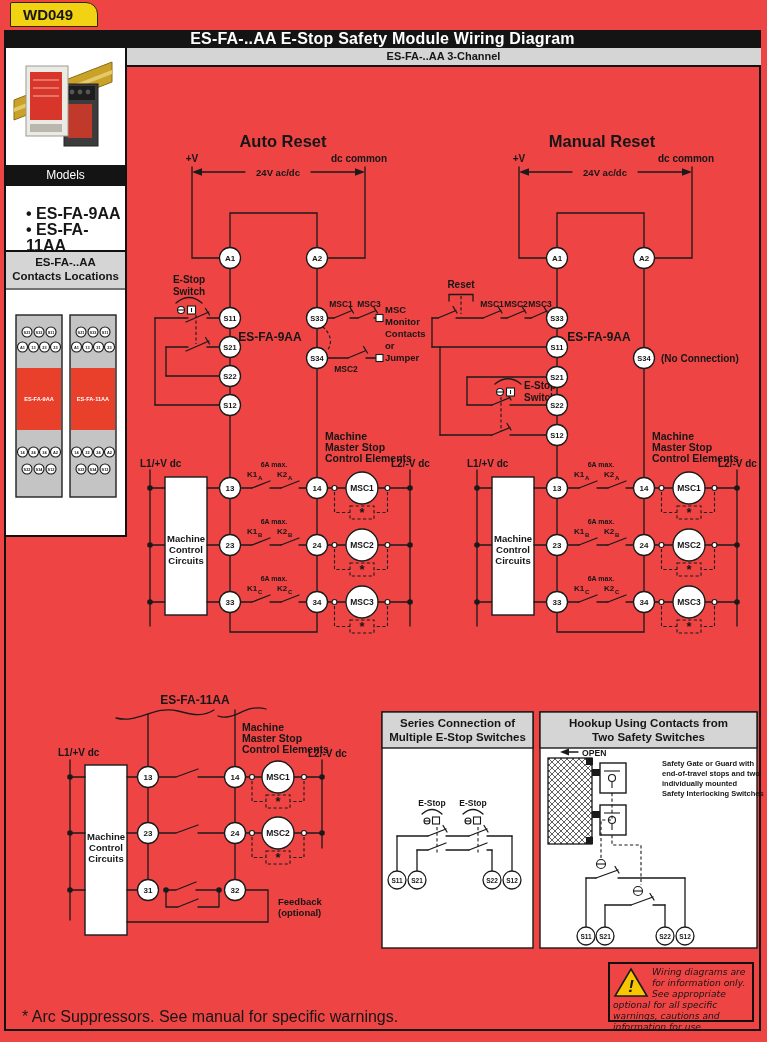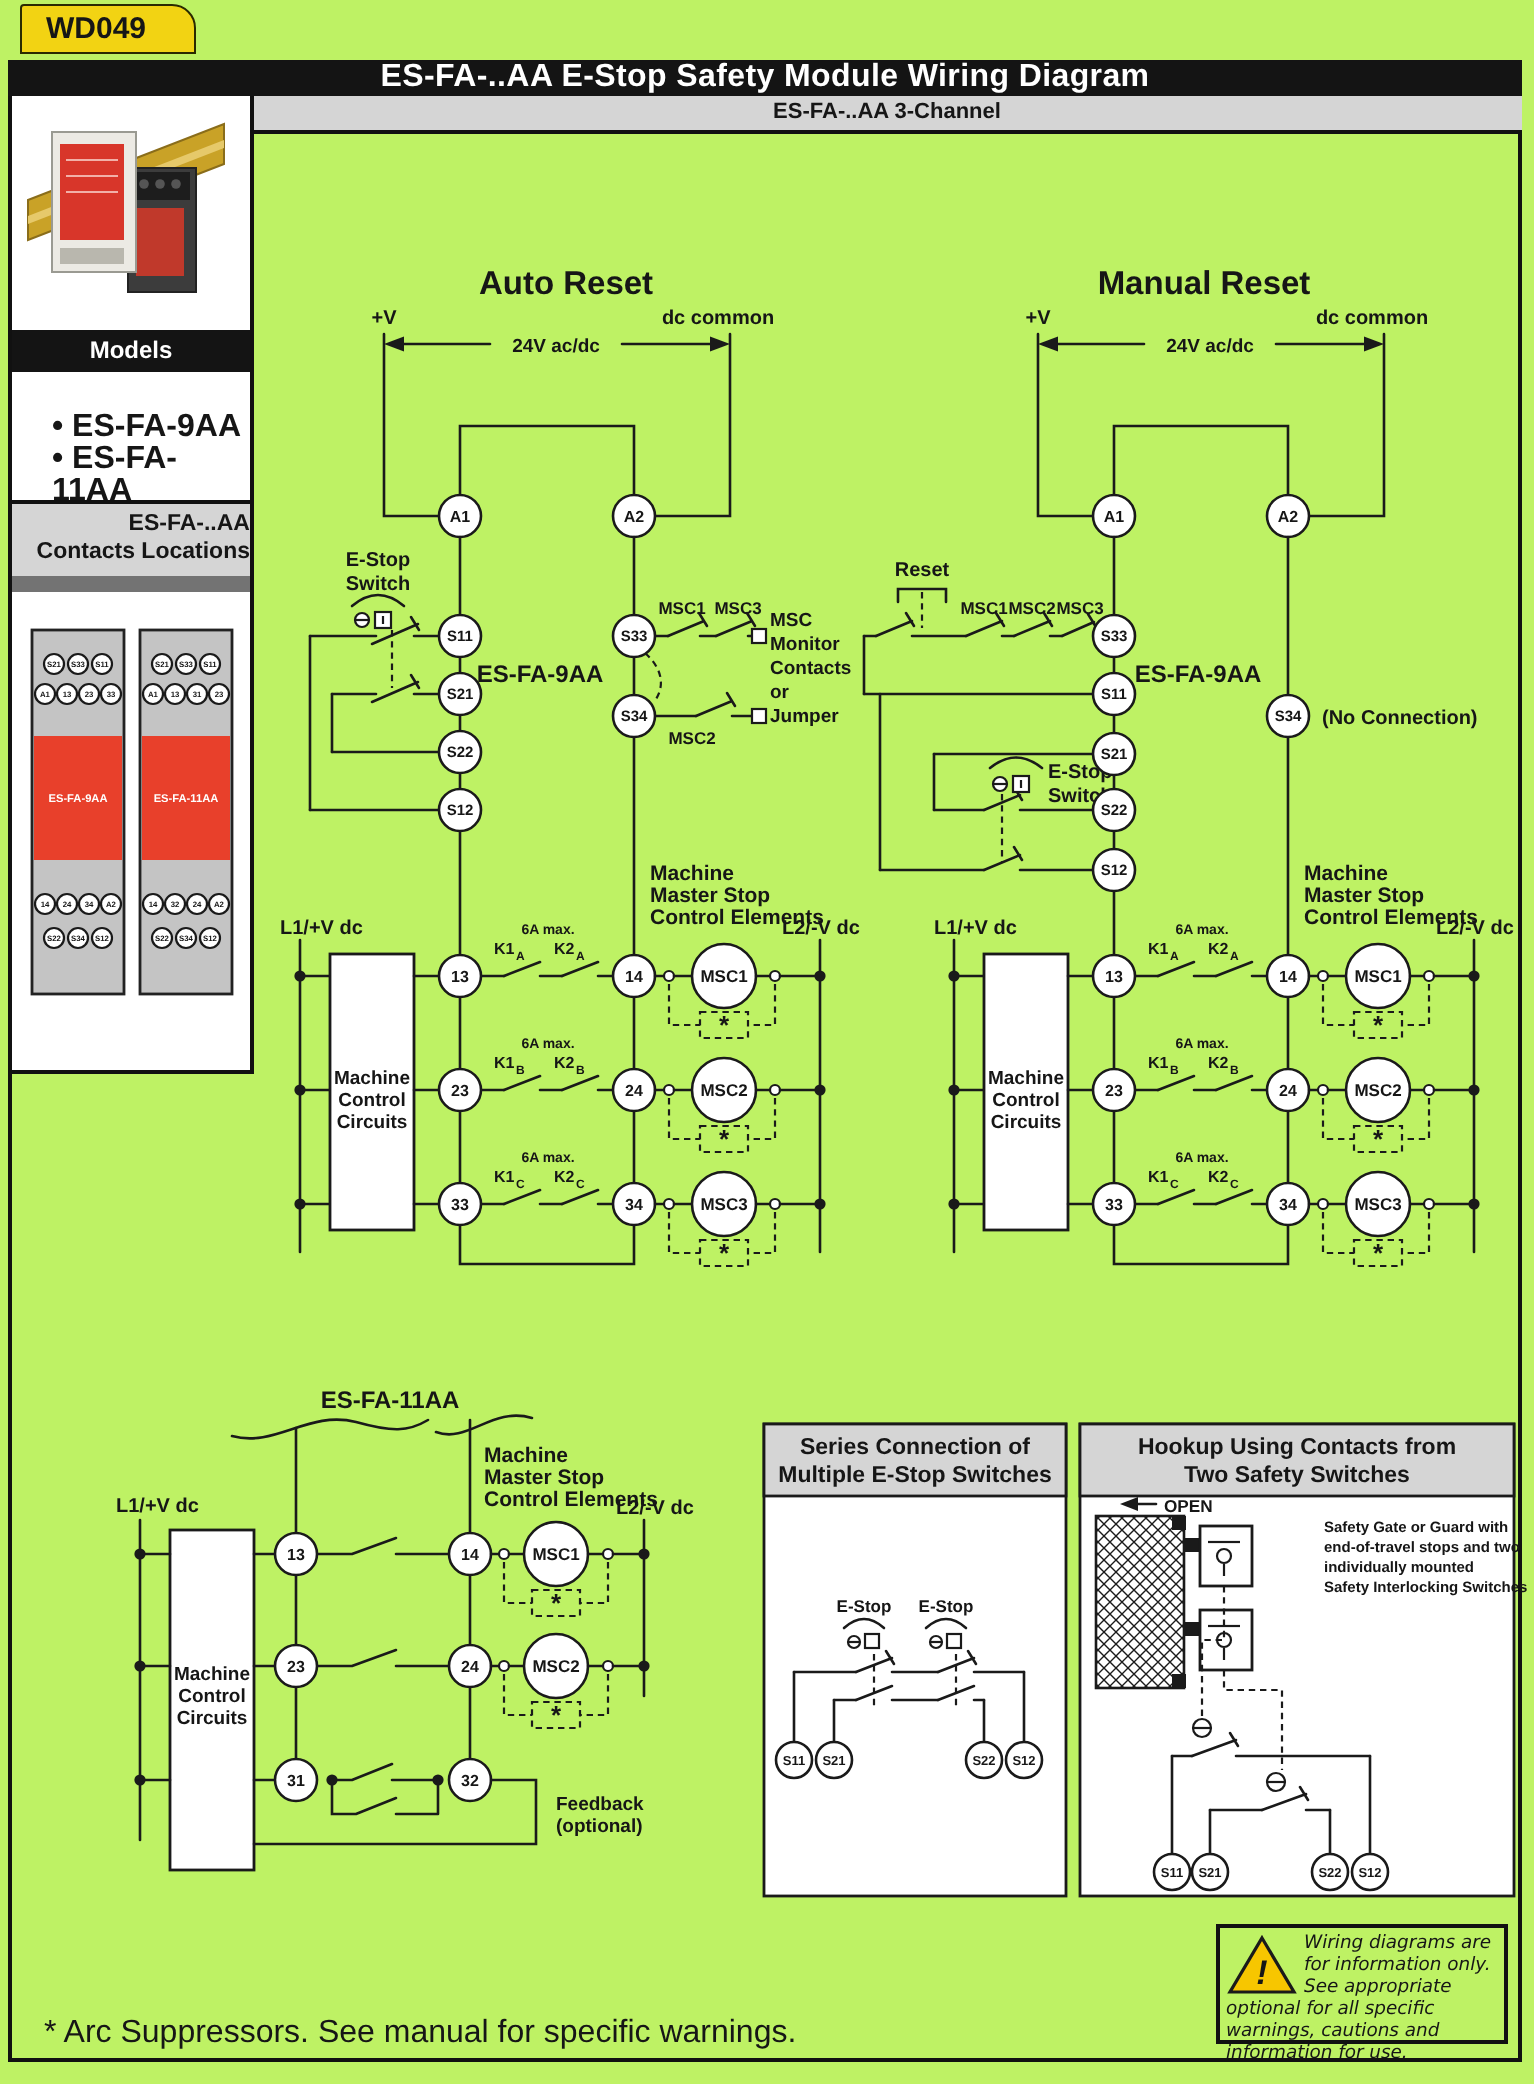--- a/index.html
+++ b/index.html
@@ -1,25 +1,25 @@
 <!DOCTYPE html>
 <html><head>
 <meta charset="utf-8">
 <style>
   html,body{margin:0;padding:0;background:#fff;}
-  #page{position:relative;width:767px;height:1042px;background:#bef264;font-family:"Liberation Sans",sans-serif;color:#161616;overflow:hidden;}
+  #page{position:relative;width:767px;height:1042px;background:#ef4444;font-family:"Liberation Sans",sans-serif;color:#161616;overflow:hidden;}
   .abs{position:absolute;}
   #doc-tab{left:10px;top:2px;width:88px;height:25px;background:#F2D313;border:1px solid #2a2a00;border-radius:2px 12px 0 0;font-weight:bold;font-size:15px;line-height:24px;padding-left:12px;box-sizing:border-box;}
   #outer-frame{left:4px;top:30px;width:757px;height:1001px;border:2px solid #111;box-sizing:border-box;}
   #title-bar{left:4px;top:30px;width:757px;height:18px;background:#141414;color:#fff;font-weight:bold;font-size:16px;line-height:18px;text-align:center;letter-spacing:.2px;box-sizing:border-box;}
   #subtitle-bar{left:126px;top:48px;width:635px;height:19px;background:#d5d5d5;border-bottom:2px solid #111;font-weight:bold;font-size:11px;line-height:17px;text-align:center;box-sizing:border-box;}
   #sidebar{left:6px;top:48px;width:119px;height:487px;background:#fff;border-right:2px solid #111;border-bottom:2px solid #111;box-sizing:content-box;}
-  #models-bar{left:0;top:117px;width:119px;height:21px;background:#141414;color:#fff;font-weight:bold;font-size:12px;line-height:21px;text-align:center;}
+  #models-bar{left:0;top:117px;width:119px;height:21px;background:#141414;color:#fff;font-weight:normal;font-size:12px;line-height:21px;text-align:center;}
   #models-list{left:20px;top:158px;font-weight:bold;font-size:16px;line-height:16px;}
-  #term-header{left:0;top:202px;width:119px;height:33px;background:#d5d5d5;border-top:2px solid #111;border-bottom:8px solid #737373;font-weight:bold;font-size:11.5px;line-height:14px;text-align:right;padding-top:3px;box-sizing:content-box;}
+  #term-header{left:0;top:202px;width:119px;height:33px;background:#d5d5d5;border-top:2px solid #111;border-bottom:2px solid #737373;font-weight:bold;font-size:11.5px;line-height:14px;text-align:center;padding-top:3px;box-sizing:content-box;}
   #diagram-svg{left:0;top:0;width:767px;height:1042px;}
   #warn-box{left:608px;top:962px;width:146px;height:60px;border:2px solid #111;box-sizing:border-box;padding:2px 3px;font-family:"DejaVu Sans",sans-serif;font-style:italic;font-size:9.2px;line-height:11px;}
   #warn-box svg{float:left;margin:1px 3px 0 0;}
   #footnote{left:22px;top:1008px;font-size:16px;}
   svg .ln{stroke:#1a1a1a;stroke-width:1.3;fill:none;stroke-linecap:round;}
   svg .lnth{stroke:#1a1a1a;stroke-width:1.1;fill:none;}
   svg .dsh{stroke:#1a1a1a;stroke-width:1.1;fill:none;stroke-dasharray:3.2,2.4;}
   svg .crc{fill:#fff;stroke:#1a1a1a;stroke-width:1.3;}
   svg .crs{fill:#fff;stroke:#1a1a1a;stroke-width:1.1;}
   svg .dot{fill:#1a1a1a;stroke:none;}

